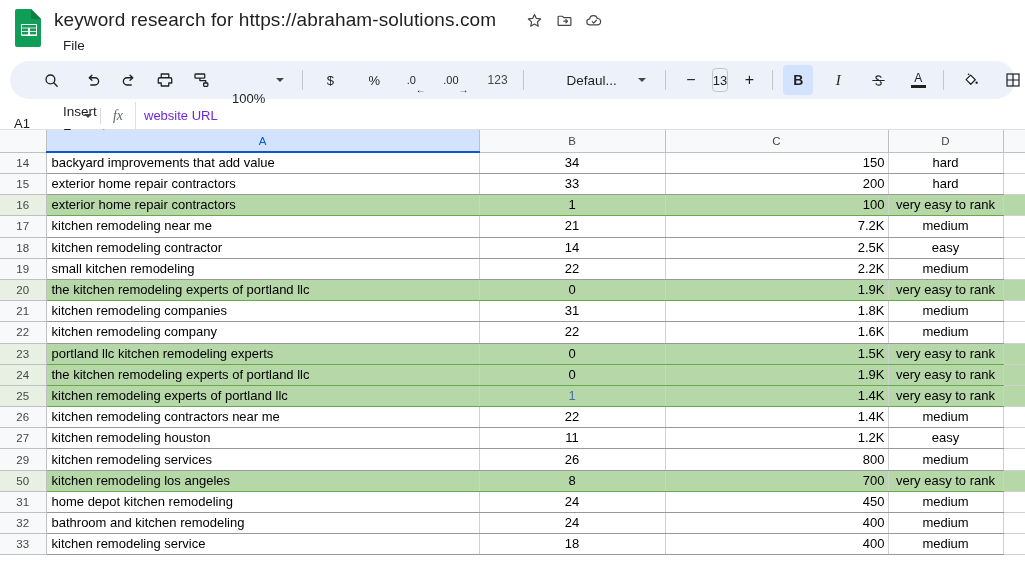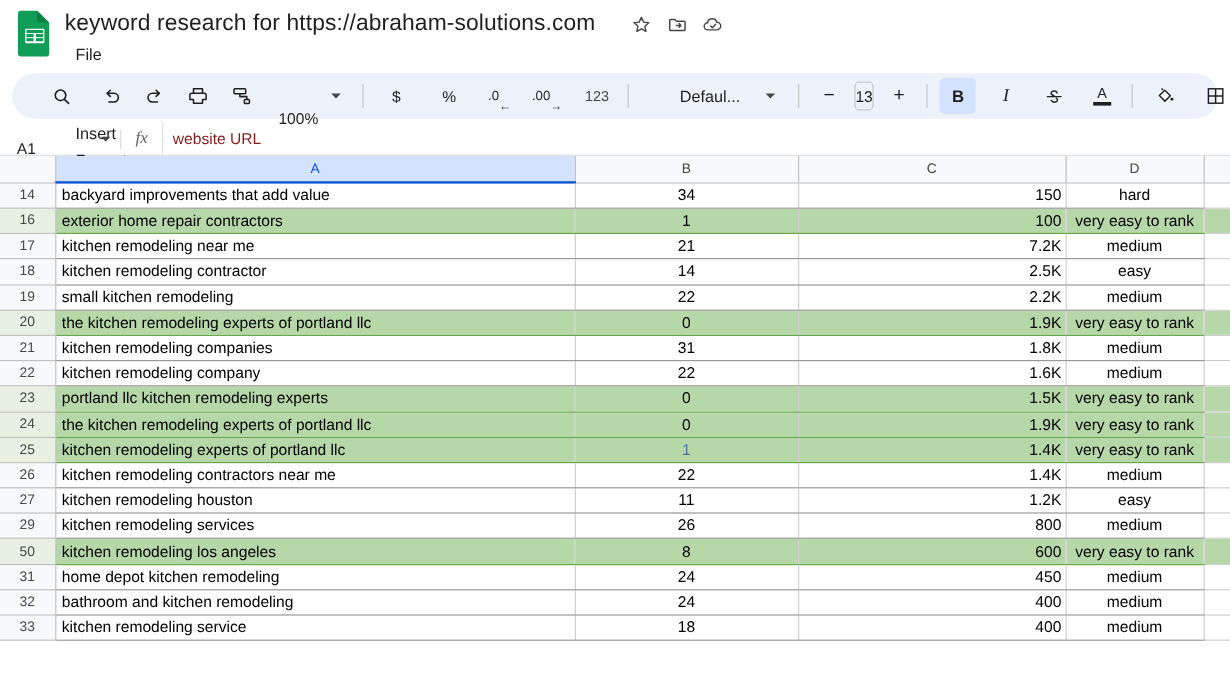--- a/index.html
+++ b/index.html
@@ -154,21 +154,21 @@
     width: 34px;
     display: flex; align-items: center; justify-content: center;
     font-family: "Liberation Serif", serif;
     font-style: italic;
     color: #5f6368;
     font-size: 14px;
   }
   .fb-input {
     flex: 1 1 auto;
     font-size: 13px;
-    color: #7f1d1d;
+    color: #6d28d9;
     padding-left: 2px;
     border-left: 1px solid #e0e0e0;
     height: 100%;
     display: flex;
     align-items: center;
     padding-left: 8px;
   }
 
   
   .grid {
@@ -464,20 +464,28 @@
     </thead>
     <tbody id="sheet-body">
         <tr>
           <td class="rowhead">14</td>
           <td class="ca">backyard improvements that add value</td>
           <td class="cb">34</td>
           <td class="cc">150</td>
           <td class="cd">hard</td>
           <td class="ce"></td>
         </tr>
+        <tr>
+          <td class="rowhead">15</td>
+          <td class="ca">exterior home repair contractors</td>
+          <td class="cb">33</td>
+          <td class="cc">200</td>
+          <td class="cd">hard</td>
+          <td class="ce"></td>
+        </tr>
         <tr class="hl">
           <td class="rowhead hl">16</td>
           <td class="ca">exterior home repair contractors</td>
           <td class="cb">1</td>
           <td class="cc">100</td>
           <td class="cd">very easy to rank</td>
           <td class="ce"></td>
         </tr>
         <tr>
           <td class="rowhead">17</td>
@@ -572,21 +580,21 @@
           <td class="ca">kitchen remodeling services</td>
           <td class="cb">26</td>
           <td class="cc">800</td>
           <td class="cd">medium</td>
           <td class="ce"></td>
         </tr>
         <tr class="hl">
           <td class="rowhead hl">50</td>
           <td class="ca">kitchen remodeling los angeles</td>
           <td class="cb">8</td>
-          <td class="cc">600</td>
+          <td class="cc">700</td>
           <td class="cd">very easy to rank</td>
           <td class="ce"></td>
         </tr>
         <tr>
           <td class="rowhead">31</td>
           <td class="ca">home depot kitchen remodeling</td>
           <td class="cb">24</td>
           <td class="cc">450</td>
           <td class="cd">medium</td>
           <td class="ce"></td>

